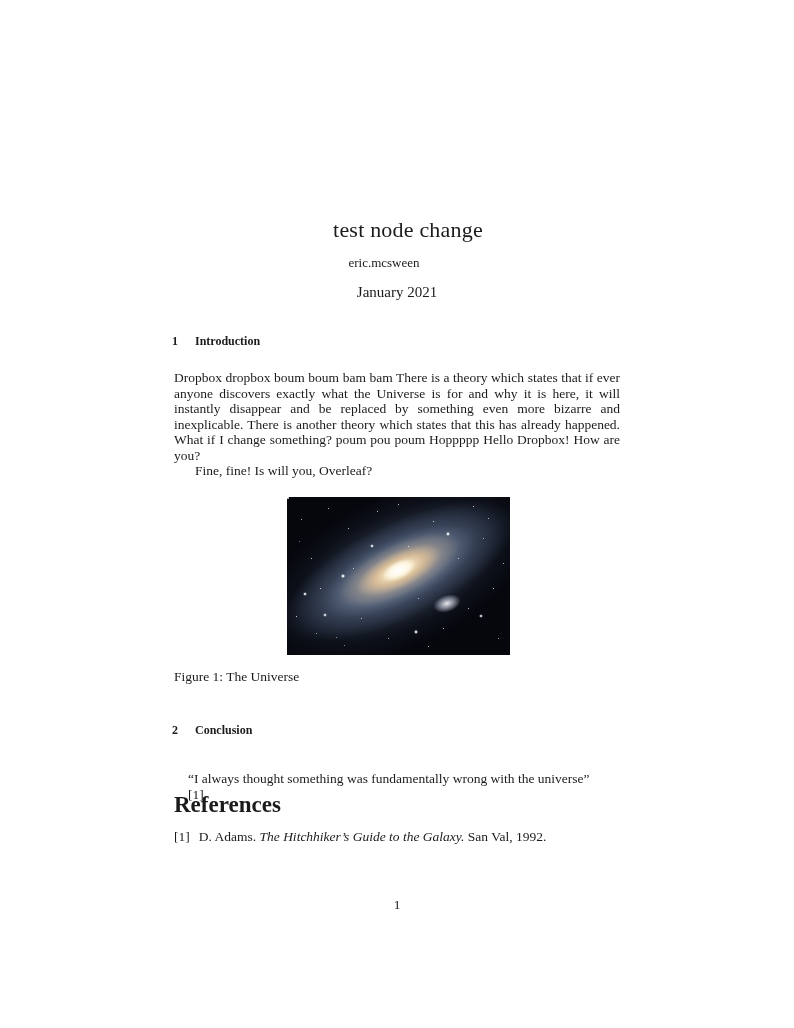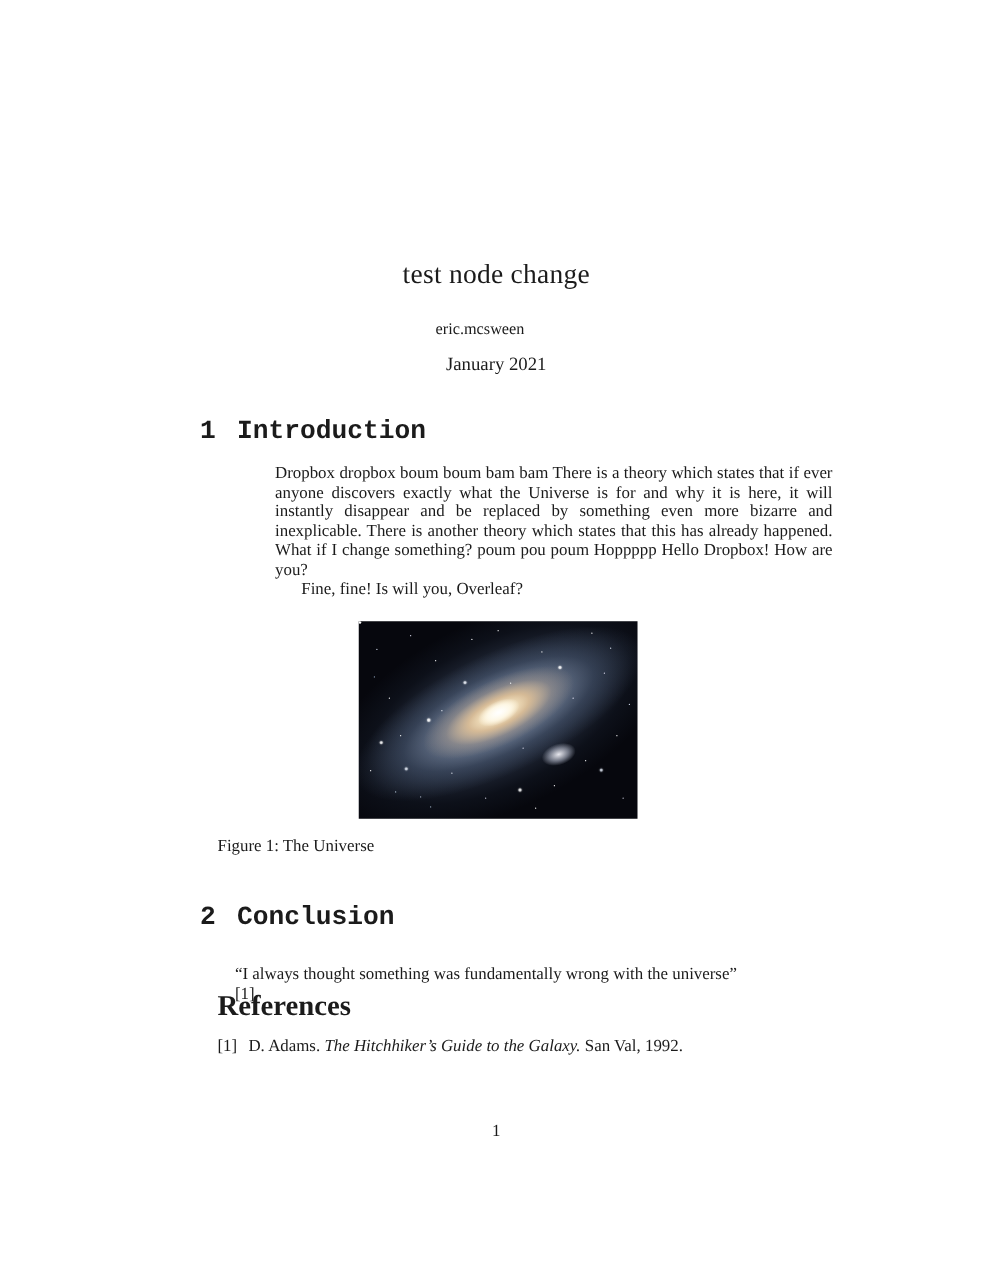--- a/index.html
+++ b/index.html
@@ -12,50 +12,50 @@
   }
   .page {
     position: relative;
     width: 794px; height: 1028px;
     background: #ffffff;
     overflow: hidden;
   }
   
   .doc-title {
     position: absolute; left: 174px; top: 206px; width: 446px;
-    margin: 0; text-align: center;
+    margin: 11px; text-align: center;
     font-size: 22px; font-weight: normal; letter-spacing: 0.2px;
   }
   .doc-author {
     position: absolute; left: 161px; top: 255px; width: 446px;
     text-align: center; font-size: 13px;
   }
   .doc-date {
     position: absolute; left: 174px; top: 284px; width: 446px;
     text-align: center; font-size: 15px;
   }
   
   .section-heading {
-    position: absolute; left: 160px; width: 446px;
-    font-size: 21px; font-weight: bold; font-family: Liberation Mono, monospace;
+    position: absolute; left: 172px; width: 446px;
+    font-size: 12px; font-weight: bold;
   }
   .section-heading .sec-num { display: inline-block; margin-right: 17px; }
   .sec-intro { top: 334px; }
   .sec-concl { top: 723px; }
   .ref-heading {
     position: absolute; left: 174px; top: 792px; width: 446px;
     margin: 0; font-size: 23px; font-weight: bold;
   }
   
   .body-block {
     position: absolute; left: 174px; width: 446px;
     font-size: 13.5px; line-height: 15.5px;
     text-align: justify;
   }
-  .intro-block { top: 370px; margin-left: 46px; }
+  .intro-block { top: 370px; }
   .intro-block p { margin: 0; }
   .intro-block p.indented { text-indent: 21px; }
   .concl-block { top: 757px; text-align: left; }
   .concl-block p { margin: 14px; }
   
   .galaxy {
     position: absolute; left: 287px; top: 497px;
     width: 223px; height: 158px;
     background: #06070d; overflow: hidden;
   }

